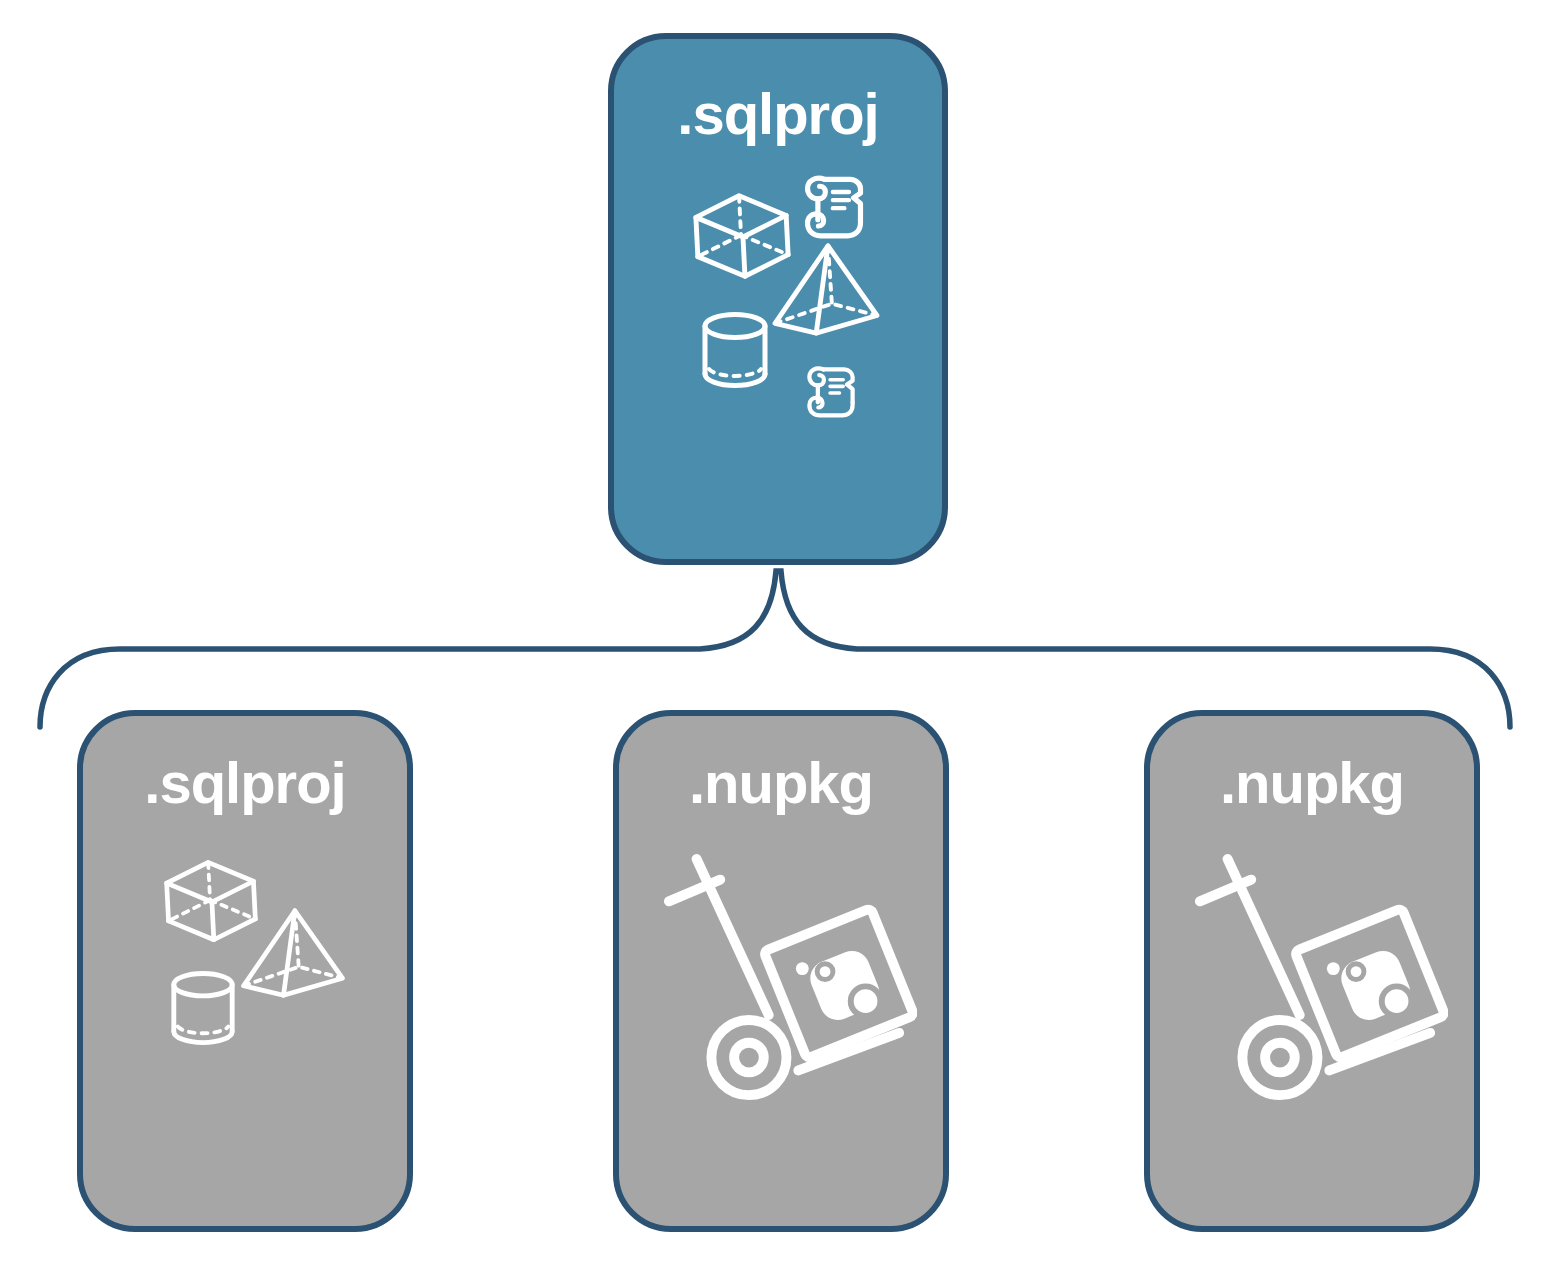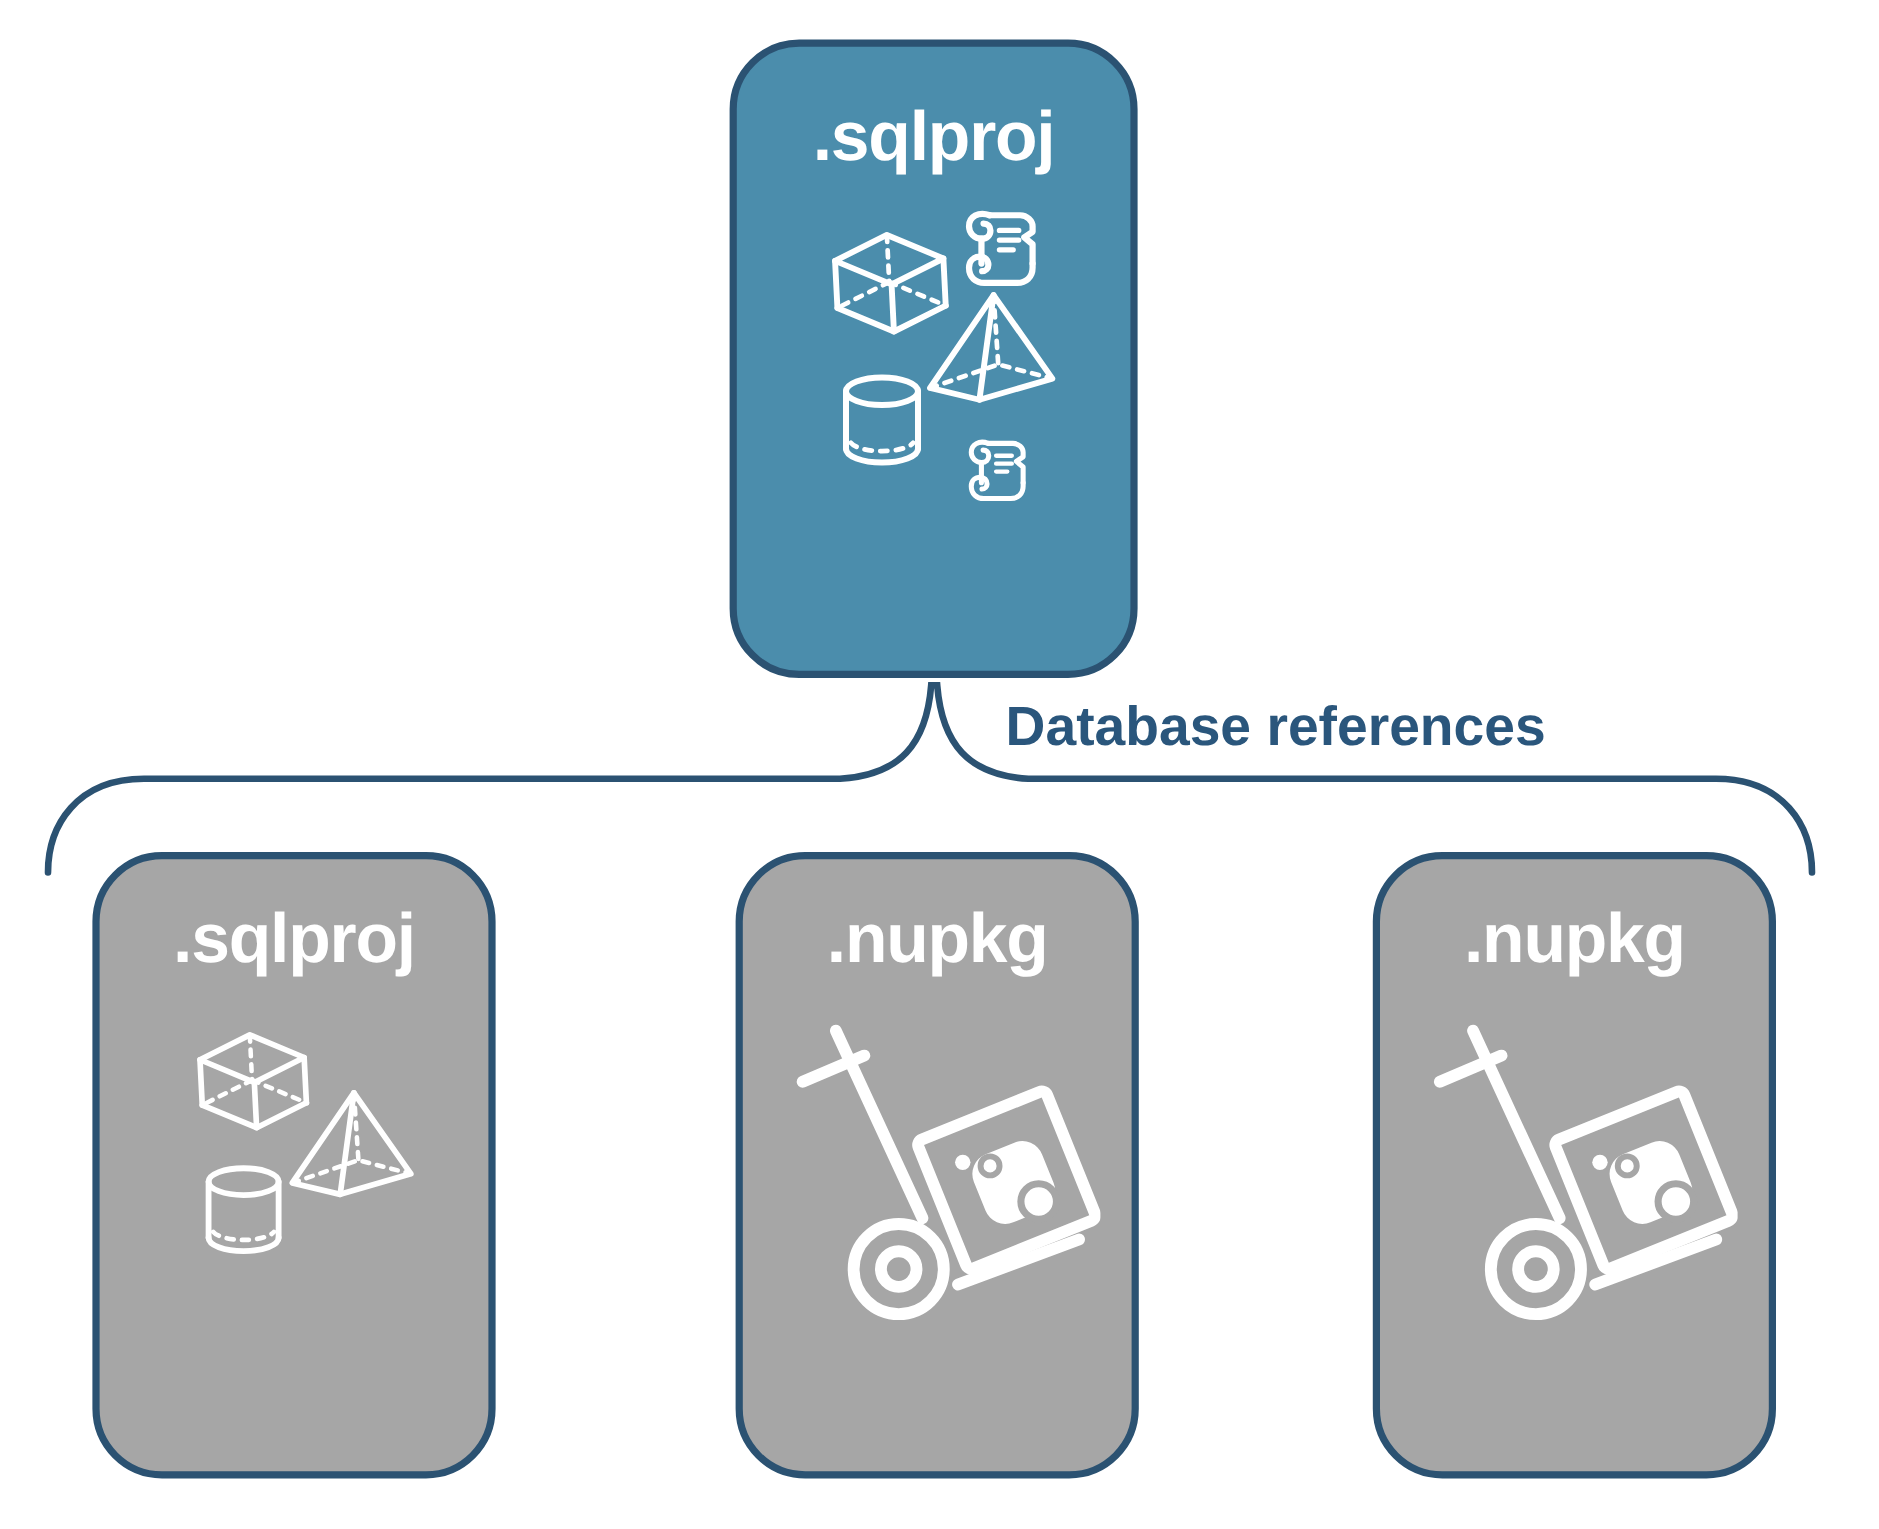--- a/index.html
+++ b/index.html
@@ -121,21 +121,20 @@
           <use href="#def-scroll"></use>
         </svg>
     </span>
   </div>
 
   <svg id="connector-svg" viewBox="0 0 1566 1274">
     <path d="M40 727 C40 688 64 649 120 649 L700 649 C750 646 772 620 776 571
              L781 571 C785 620 807 646 857 649 L1430 649 C1486 649 1510 688 1510 727" fill="none" style="stroke:var(--connector,#2b5272)" stroke-width="5.5" stroke-linecap="round"></path>
   </svg>
 
-  <div id="connector-label">Database references</div>
 
   <div id="child-card-0" class="card child-card">
     <span class="card-title">.sqlproj</span>
     <span class="icon i-cube">
       <svg viewBox="0 0 106 96">
           <use href="#def-cube"></use>
         </svg>
     </span>
     <span class="icon i-pyramid">
       <svg viewBox="0 0 112 100">

